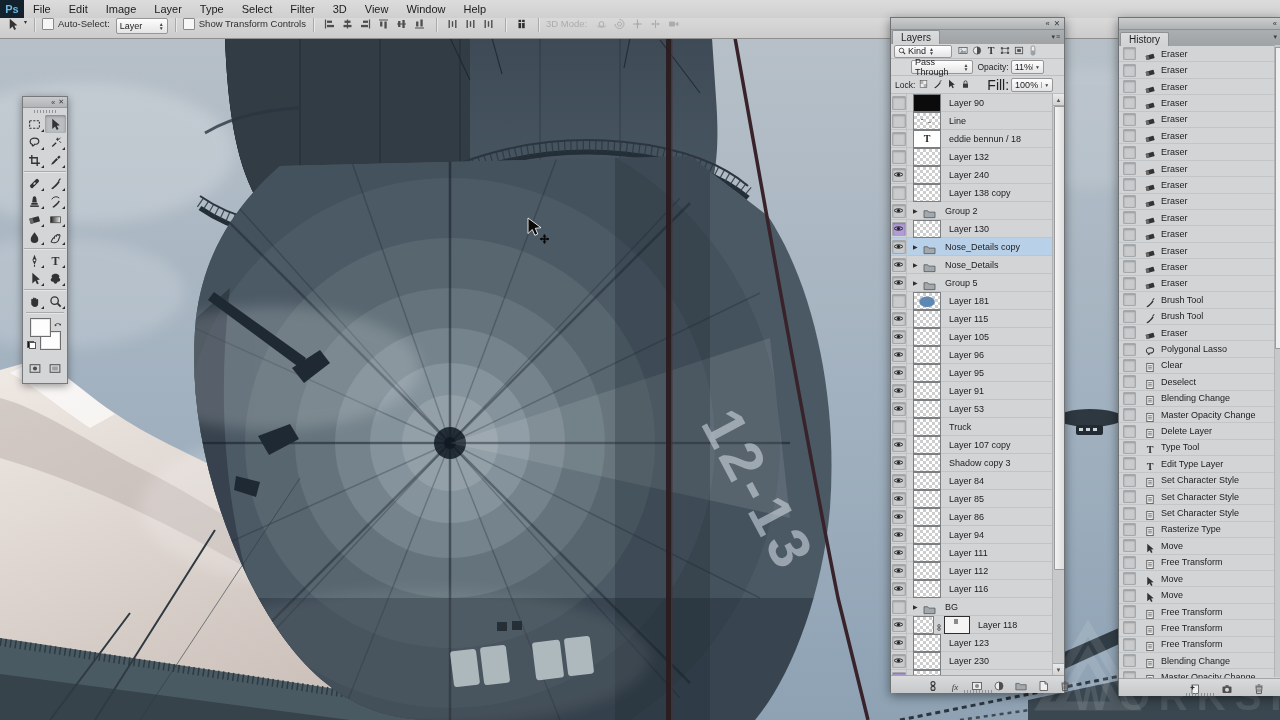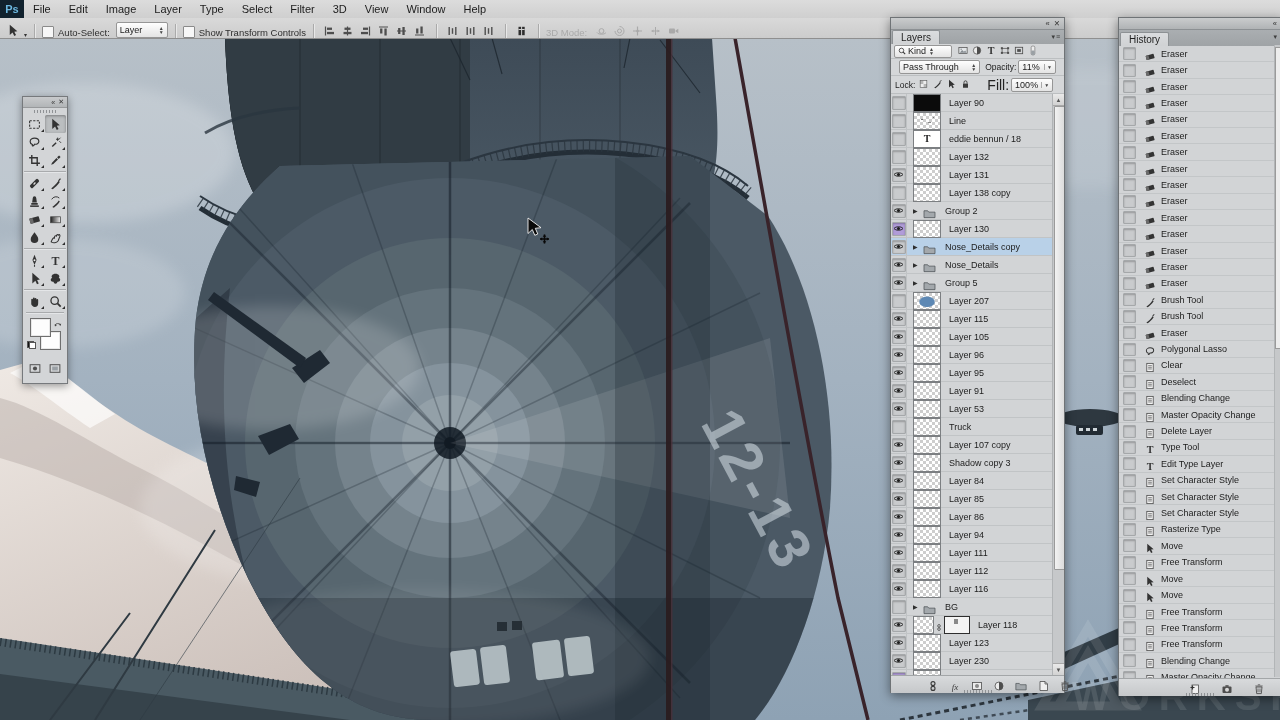--- a/index.html
+++ b/index.html
@@ -6,21 +6,21 @@
   body{width:1280px;height:720px;overflow:hidden;position:relative;background:#4a4a4a;
        font-family:"Liberation Sans","DejaVu Sans",sans-serif;-webkit-font-smoothing:antialiased;}
   
   #menubar{position:absolute;left:0;top:0;width:1280px;height:18px;background:linear-gradient(#dcdcdc,#cfcfcf);
     border-bottom:1px solid #a0a0a0;display:flex;align-items:flex-end;z-index:10;}
   #ps-logo{width:24px;height:18px;background:#11222e;color:#6cb8e0;font-weight:bold;font-size:11px;
     display:flex;align-items:center;justify-content:center;}
   .menu-item{font-size:11px;color:#1c1c1c;padding:0 9px;line-height:18px;}
   
   #optionsbar{position:absolute;left:0;top:18px;width:1280px;height:20px;background:linear-gradient(#d9d9d9,#cccccc);
-    border-bottom:1px solid #8f8f8f;display:flex;align-items:flex-end;z-index:10;font-size:9.5px;color:#2e2e2e;}
+    border-bottom:1px solid #8f8f8f;display:flex;align-items:flex-start;z-index:10;font-size:9.5px;color:#2e2e2e;}
   .ob-div{width:1px;height:14px;background:#aaa;box-shadow:1px 0 0 #e8e8e8;margin:0 7px;}
   .checkbox{width:10px;height:10px;background:#f7f7f7;border:1px solid #8a8a8a;border-radius:1px;margin-right:4px;}
   .select{height:14px;background:linear-gradient(#fefefe,#e4e4e4);border:1px solid #969696;border-radius:2px;
     display:flex;align-items:center;font-size:9px;color:#222;padding:0 3px;}
   .updn{display:flex;flex-direction:column;line-height:4px;font-size:5px;color:#444;margin-left:5px;}
   .obicon{width:14px;height:13px;margin:0 2px;}
   .obicon svg{width:13px;height:12px;}
   .grayed{opacity:.55;}
   .toolico{width:16px;height:14px;margin-left:6px;}
   .toolico svg{width:14px;height:13px;}
@@ -53,21 +53,21 @@
   .pg-strip{height:11px;background:linear-gradient(#cacccd,#b0b3b5);border-bottom:1px solid #8c9093;
     display:flex;justify-content:flex-end;align-items:center;gap:4px;font-size:7.5px;color:#333;padding:0 4px;}
   .tabrow{background:linear-gradient(#aaaeb1,#9fa3a6);display:flex;align-items:flex-end;position:relative;}
   .tab{background:linear-gradient(#dadcde,#d0d2d4);border:1px solid #8d9194;border-bottom:none;border-radius:2px 2px 0 0;
     font-size:10px;color:#1f1f1f;padding:1px 8px 1px;margin-left:1px;}
   .pmenu{position:absolute;right:3px;top:3px;font-size:7px;color:#3d3d3d;letter-spacing:1px;}
   
   #layers-panel{left:890px;top:17px;width:173px;height:674px;}
   .lp-row{display:flex;align-items:center;border-bottom:1px solid #bcbfc1;background:#d5d7d9;font-size:9px;color:#222;}
   #lp-filter{height:14px;padding:0 3px;gap:2px;}
-  #lp-blend{height:16px;padding:0 8px;}
+  #lp-blend{height:16px;padding:0 20px;}
   #lp-lock{height:17px;padding:0 4px;}
   .ficon{width:13px;height:12px;}
   .ficon svg{width:12px;height:11px;}
   .lockico{width:12px;height:11px;margin:0 1px;}
   .lockico svg{width:11px;height:10px;}
   #layers-list{height:581px;overflow:hidden;position:relative;background:#d2d4d6;}
   .lrow{height:17px;display:flex;align-items:center;border-bottom:1px solid #c1c4c6;position:relative;}
   .lrow.sel{background:#b9d1e8;}
   .eyewell{width:15px;align-self:stretch;border-right:1px solid #bfc2c4;display:flex;align-items:center;justify-content:center;flex:none;}
   .well{width:12px;height:12px;background:#c9cbcd;border:1px solid #a5a8aa;border-radius:1px;
@@ -835,21 +835,21 @@
       <div class="lrow">
         <div class="eyewell">
           <div class="well">
             <svg viewBox="0 0 12 10">
               <use href="#i-eye"></use>
             </svg>
           </div>
         </div>
         <div class="lmain">
           <div class="thumb checkerbg"></div>
-          <span class="lname">Layer 131</span>
+          <span class="lname">Layer 240</span>
         </div>
       </div>
       <div class="lrow">
         <div class="eyewell">
           <div class="well"></div>
         </div>
         <div class="lmain">
           <div class="thumb checkerbg"></div>
           <span class="lname">Layer 138 copy</span>
         </div>
@@ -930,21 +930,21 @@
             </svg></span>
           <span class="lname">Group 5</span>
         </div>
       </div>
       <div class="lrow">
         <div class="eyewell">
           <div class="well"></div>
         </div>
         <div class="lmain">
           <div class="thumb checkerbg th-paint"></div>
-          <span class="lname">Layer 207</span>
+          <span class="lname">Layer 181</span>
         </div>
       </div>
       <div class="lrow">
         <div class="eyewell">
           <div class="well">
             <svg viewBox="0 0 12 10">
               <use href="#i-eye"></use>
             </svg>
           </div>
         </div>

